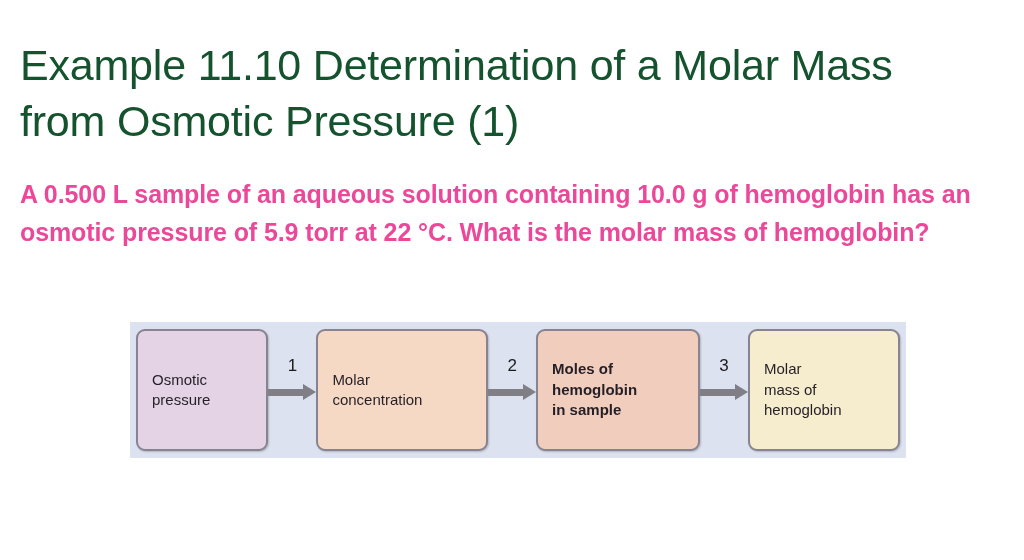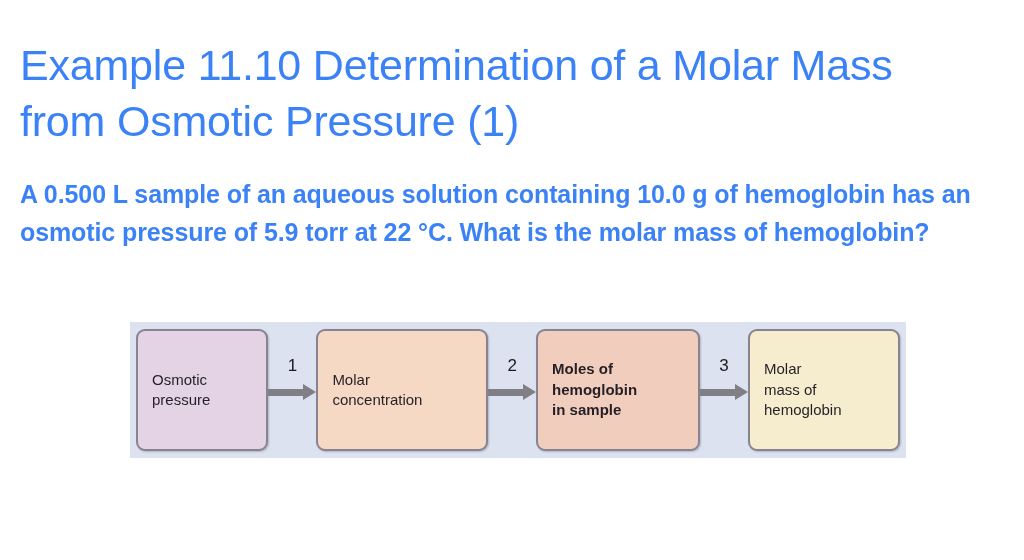--- a/index.html
+++ b/index.html
@@ -17,35 +17,35 @@
 
   
   .slide-title {
     position: absolute;
     left: 20px;
     top: 8px;
     width: 960px;
     font-size: 43px;
     line-height: 56px;
     font-weight: 400;
-    color: #3b82f6;
+    color: #14532d;
     letter-spacing: -0.2px;
     white-space: pre-wrap;
   }
 
   
   .slide-body {
     position: absolute;
     left: 20px;
     top: 150px;
     width: 965px;
     font-size: 25px;
     line-height: 38px;
     font-weight: 600;
-    color: #3b82f6;
+    color: #ec4899;
     letter-spacing: -0.1px;
     white-space: pre-wrap;
   }
 
   
   .flow-panel {
     position: absolute;
     left: 130px;
     top: 322px;
     width: 776px;

